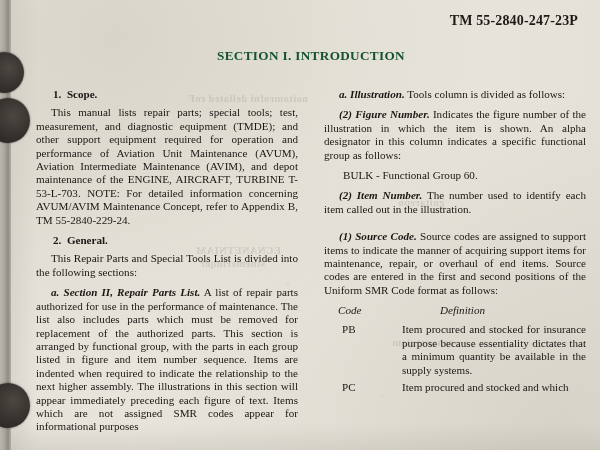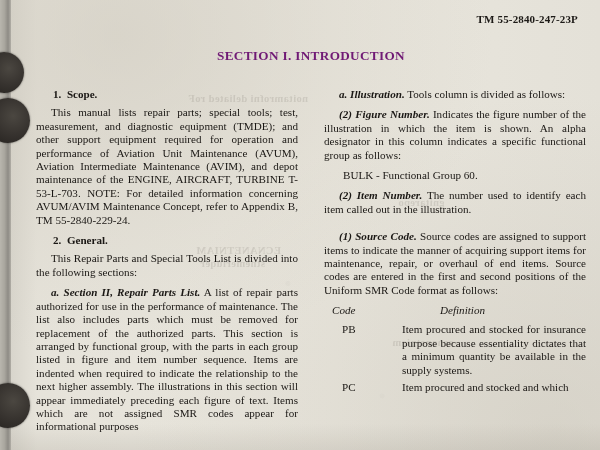--- a/index.html
+++ b/index.html
@@ -65,33 +65,33 @@
   #hole-2 { left: -14px; top: 98px;  width: 44px; height: 45px; }
   #hole-3 { left: -14px; top: 383px; width: 44px; height: 45px; }
 
   
   .hdr {
     position: absolute;
     left: 0; top: 13px;
     width: 578px;
     text-align: right;
     font-weight: bold;
-    font-size: 11px;
+    font-size: 14px;
     letter-spacing: 0.15px;
     color: #1d1a17;
   }
   .title {
     position: absolute;
     left: 33px; top: 48px;
     width: 556px;
     text-align: center;
     font-weight: bold;
     font-size: 13.2px;
     letter-spacing: 0.35px;
-    color: #701a75;
+    color: #14532d;
   }
 
   .col {
     position: absolute;
     top: 88px;
     width: 262px;
     color: #1a1714;
     font-size: 11.1px;
     line-height: 13.4px;
     text-align: justify;
@@ -109,21 +109,21 @@
 
   b.h { font-weight: bold; font-family: Liberation Serif, serif; }
   i.hi { font-weight: bold; }
 
   
   .tbl-head {
     position: relative;
     height: 15px;
     font-style: italic;
   }
-  .tbl-head .c1 { position: absolute; left: 8px; }
+  .tbl-head .c1 { position: absolute; left: 14px; }
   .tbl-head .c2 { position: absolute; left: 116px; }
 
   .row {
     position: relative;
     min-height: 13.4px;
     margin-top: 4px;
   }
   .row .code {
     position: absolute;
     left: 18px; top: 0;

